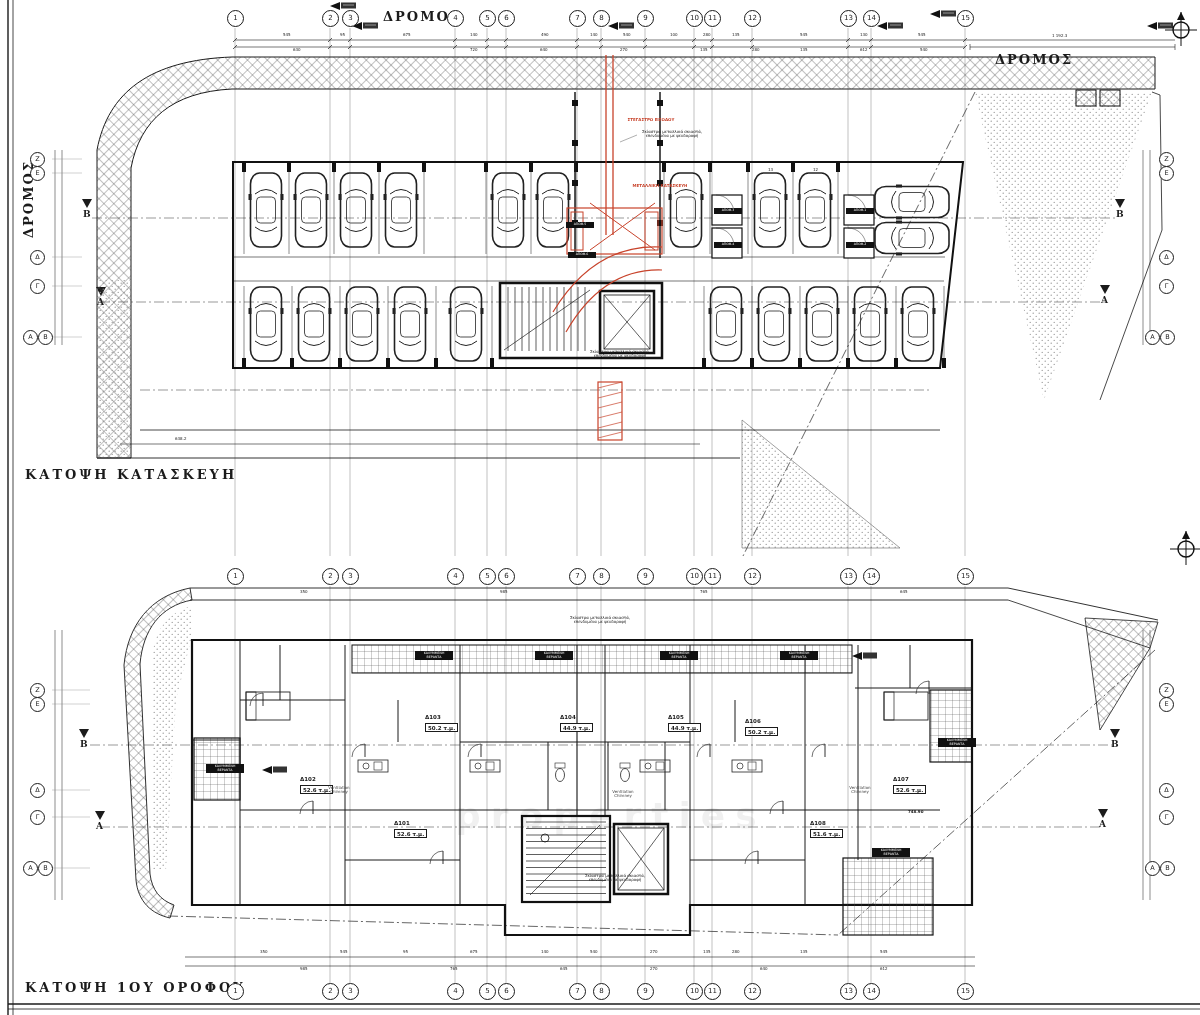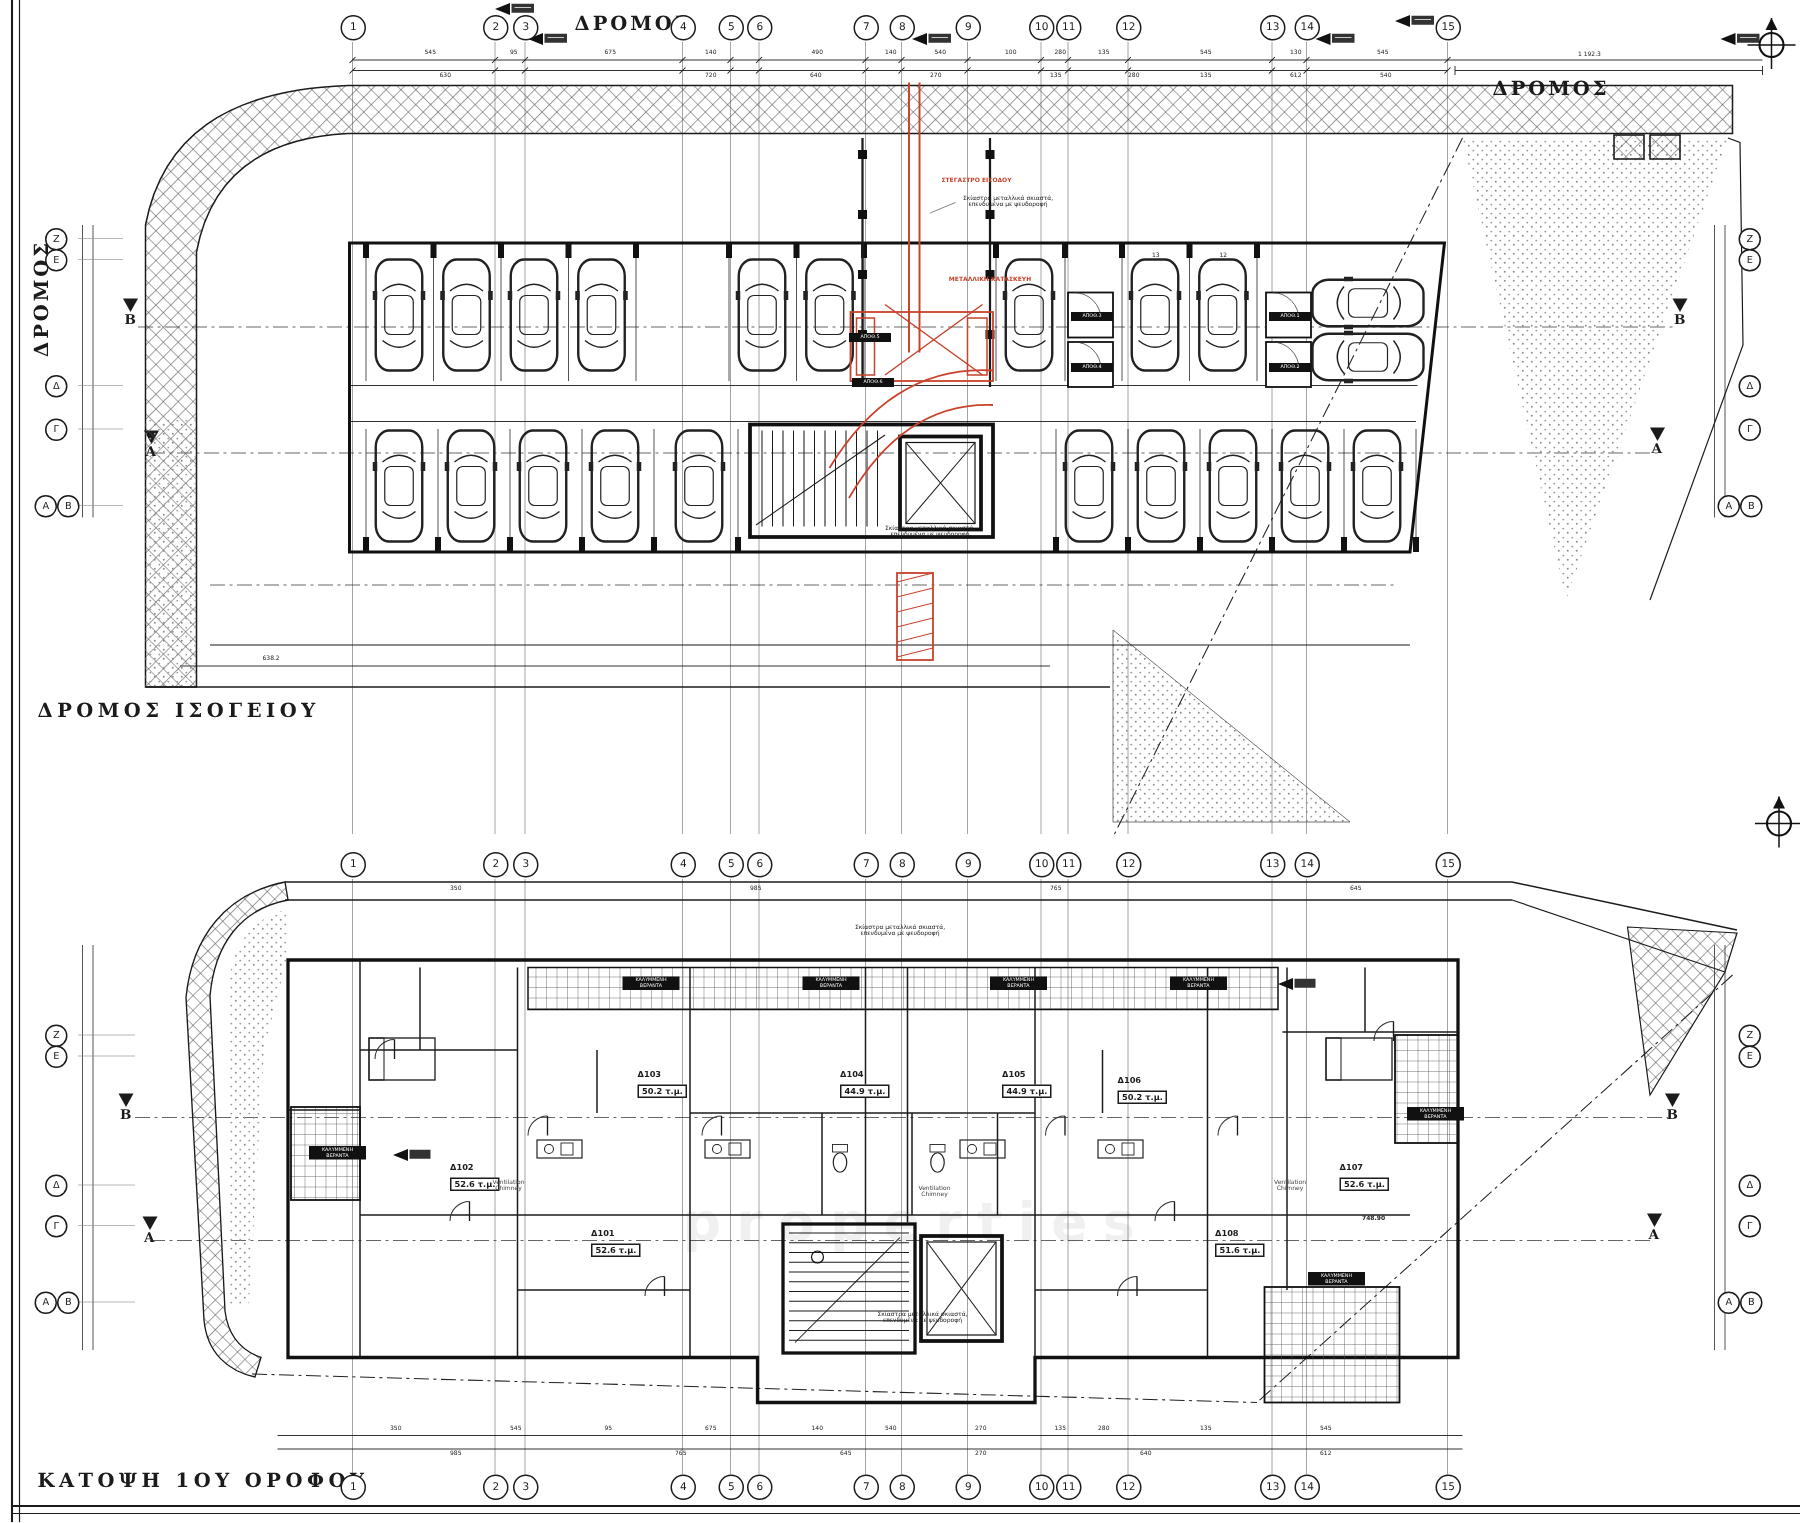--- a/index.html
+++ b/index.html
@@ -410,21 +410,21 @@
         <rect x="618" y="828" width="46" height="62" fill="none" stroke="#111" stroke-width="0.8"></rect>
         <line x1="618" y1="828" x2="664" y2="890" stroke="#1b1b1b" stroke-width="0.7"></line>
         <line x1="664" y1="828" x2="618" y2="890" stroke="#1b1b1b" stroke-width="0.7"></line>
         <path d="M262,770 l10,-4 v8 z" fill="#111"></path>
         <rect x="273" y="766.5" width="14" height="6" fill="#333"></rect>
         <path d="M852,656 l10,-4 v8 z" fill="#111"></path>
         <rect x="863" y="652.5" width="14" height="6" fill="#333"></rect>
       </g>
   </svg>
 
-  <div class="lbl title" style="left:25px;top:468px;">ΔΡΟΜΟΣ ΙΣΟΓΕΙΟΥ</div>
+  <div class="lbl title" style="left:25px;top:468px;">ΚΑΤΟΨΗ ΚΑΤΑΣΚΕΥΗ</div>
   <div class="lbl title" style="left:25px;top:981px;">ΚΑΤΟΨΗ 1ΟΥ ΟΡΟΦΟΥ</div>
   <div class="lbl road" style="left:383px;top:10px;">ΔΡΟΜΟΣ</div>
   <div class="lbl road" style="left:995px;top:53px;">ΔΡΟΜΟΣ</div>
   <div class="lbl road roadv" style="left:22px;top:238px;">ΔΡΟΜΟΣ</div>
   <div class="wm" style="left:455px;top:795px;">properties</div>
   <div id="labels">
       <div class="lbl bub" style="left: 227px; top: 10px; width: 15px; height: 15px;">1</div>
       <div class="lbl bub" style="left: 322px; top: 10px; width: 15px; height: 15px;">2</div>
       <div class="lbl bub" style="left: 342px; top: 10px; width: 15px; height: 15px;">3</div>
       <div class="lbl bub" style="left: 447px; top: 10px; width: 15px; height: 15px;">4</div>

